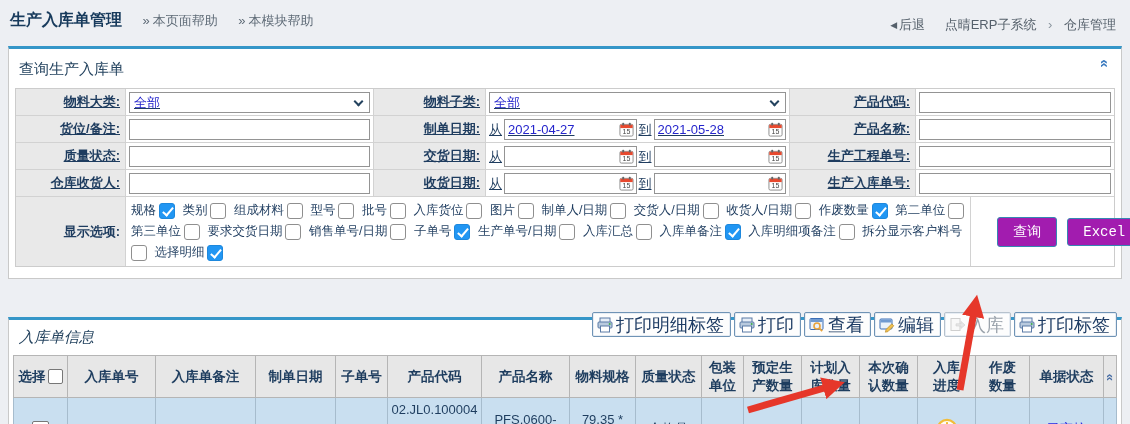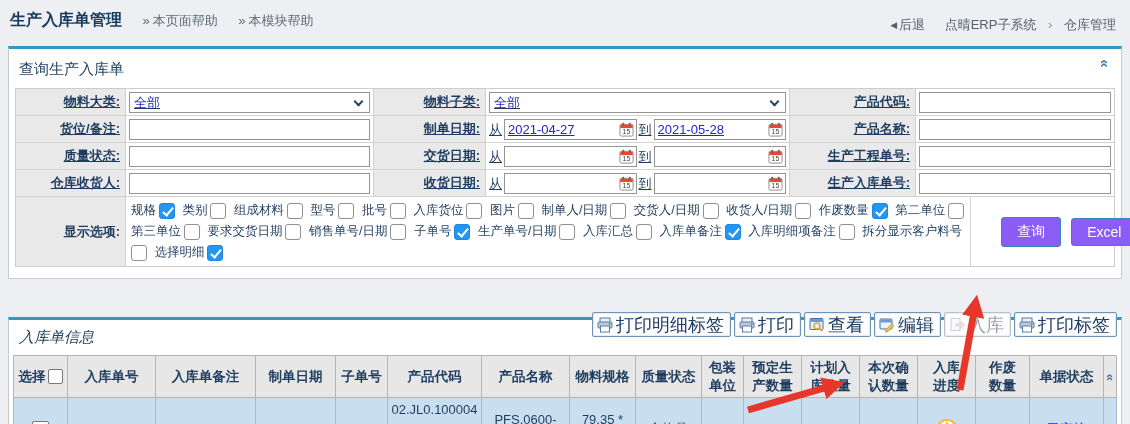--- a/index.html
+++ b/index.html
@@ -44,21 +44,21 @@
   .optlabel { flex:0 0 110px; background:#e9e9e9; border-right:1px solid #d2d2d2; display:flex; align-items:center; justify-content:flex-end; padding-right:5px; font-weight:bold; }
   .optarea { flex:1 1 auto; padding:3px 2px 3px 5px; border-right:1px solid #d2d2d2; min-height:64px; }
   .optline { white-space:nowrap; line-height:21px; height:21px; }
   .opt { margin-right:4px; }
   .opt .olabel { vertical-align:middle; }
   .cb { display:inline-block; position:relative; width:16px; height:16px; border-radius:3px; vertical-align:middle; margin-left:3px; cursor:pointer; }
   .cb[data-state="unchecked"] { background:#fff; border:1px solid #8f8f8f; }
   .cb[data-state="checked"] { background:#2196f3; border:1px solid #1d88dd; }
   .cb[data-state="checked"]::after { content:""; position:absolute; left:5px; top:1px; width:4px; height:9px; border:solid #fff; border-width:0 2.4px 2.4px 0; transform:rotate(40deg); }
   .btnarea { flex:0 0 196px; display:flex; align-items:center; justify-content:center; gap:10px; }
-  .btn { background:#8b5cf6; color:#fff; border:1px solid #3587b3; border-radius:3px; font-size:14px; padding:5px 15px; cursor:pointer; font-family:Liberation Sans, sans-serif; }
+  .btn { background:#a21caf; color:#fff; border:1px solid #3587b3; border-radius:3px; font-size:14px; padding:5px 15px; cursor:pointer; font-family:Liberation Mono, monospace; }
 
   
   .panel2 { margin-top:38px; padding:4px 4px 40px 4px; min-height:140px; }
   .p2-title { font-size:15px; color:#24435f; margin:4px 0 6px 6px; display:inline-block;font-style:italic; }
   .toolbar { position:absolute; top:-8px; right:4px; display:flex; gap:3px; }
   .tbtn { display:inline-flex; align-items:center; gap:3px; background:#fdfdfd; border:1px solid #6f93b5; border-radius:2px; height:25px; padding:0 6px 0 4px; font-size:18px; color:#1e3c64; cursor:pointer; font-family:inherit; box-shadow:0 0 0 1px #e7edf4 inset; }
   .tbtn[data-disabled="true"] { color:#9aa2ab; border-color:#b7c2cd; cursor:default; }
   .tbtn[data-disabled="true"] svg { opacity:0.45; filter:grayscale(1); }
   .ticon { display:inline-flex; width:16px; height:16px; }
 

